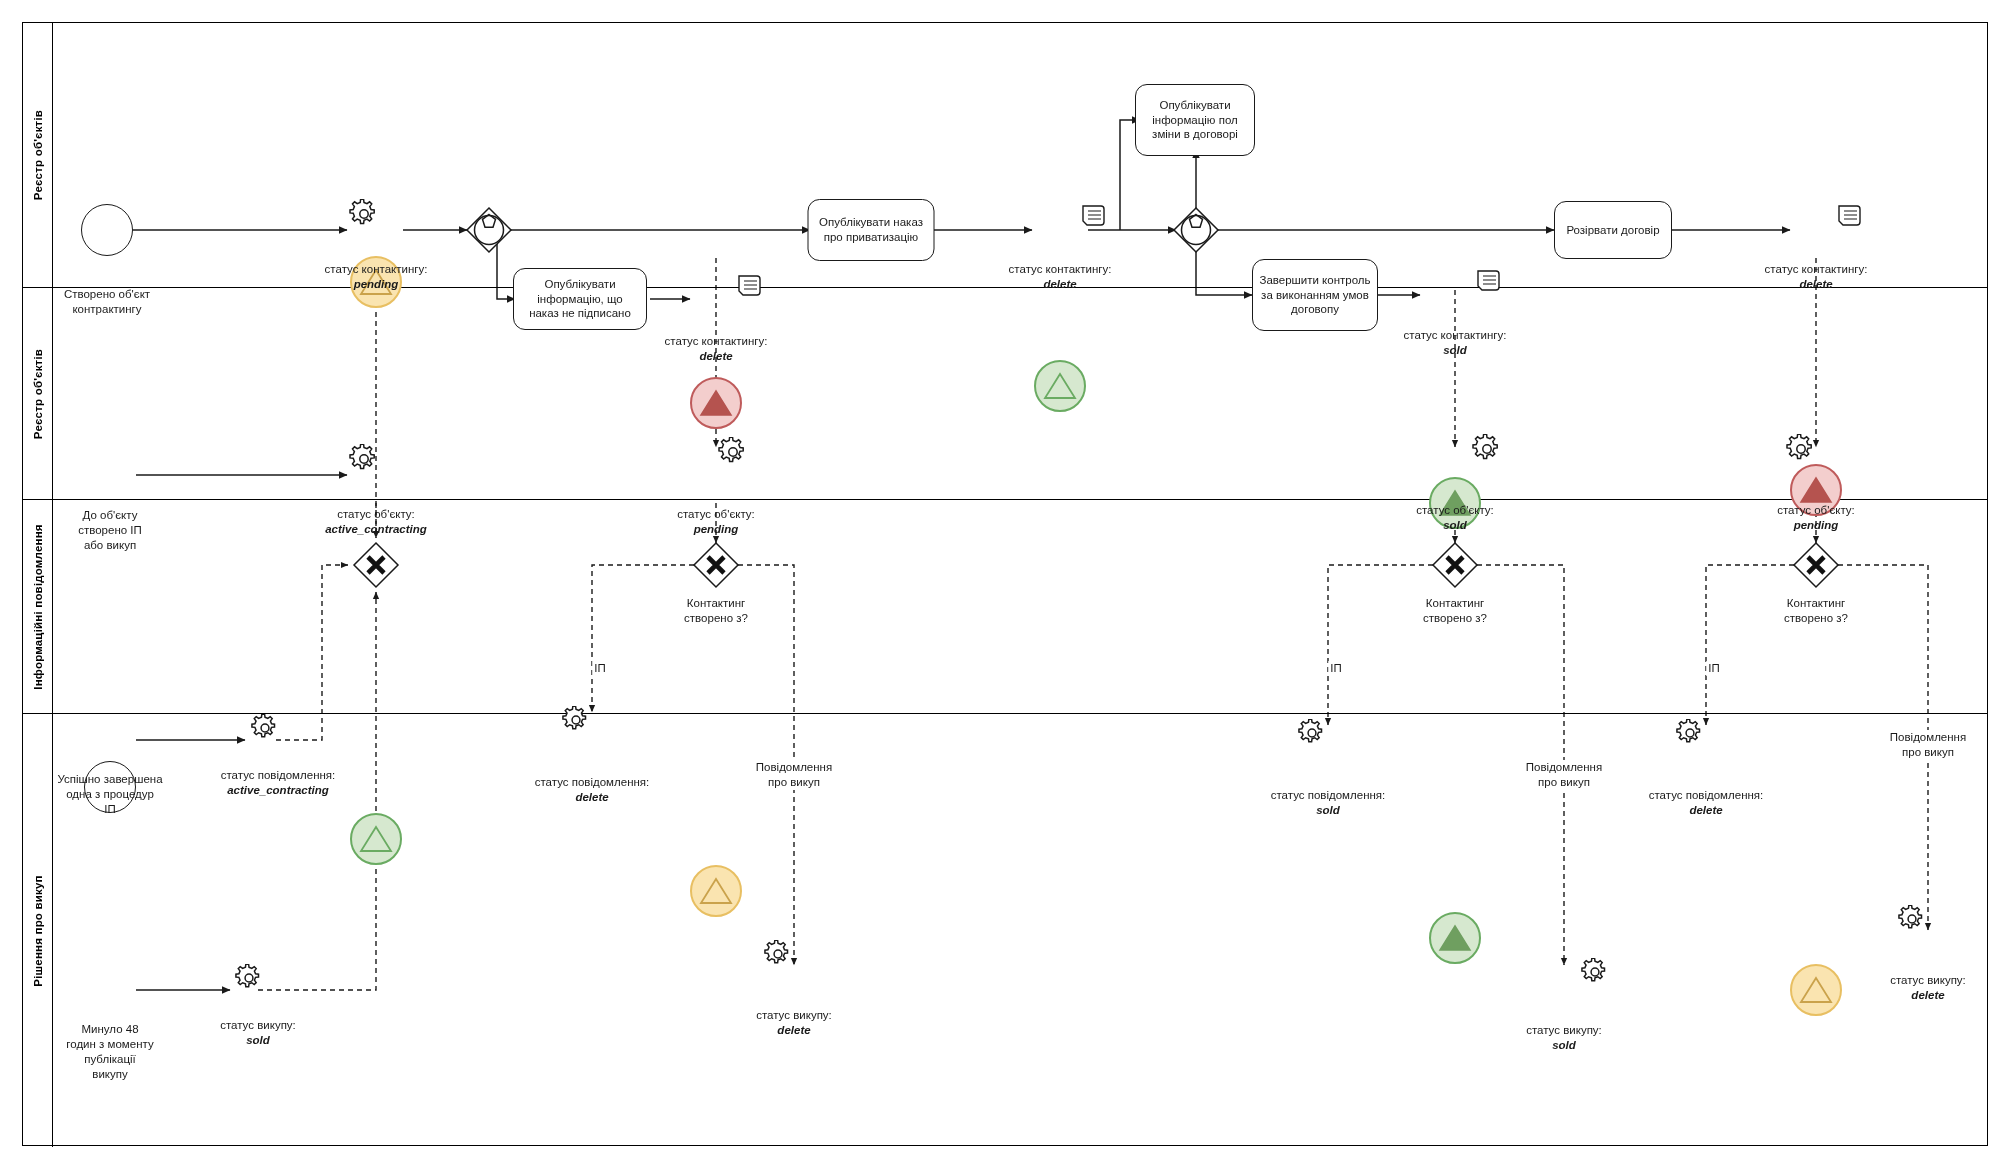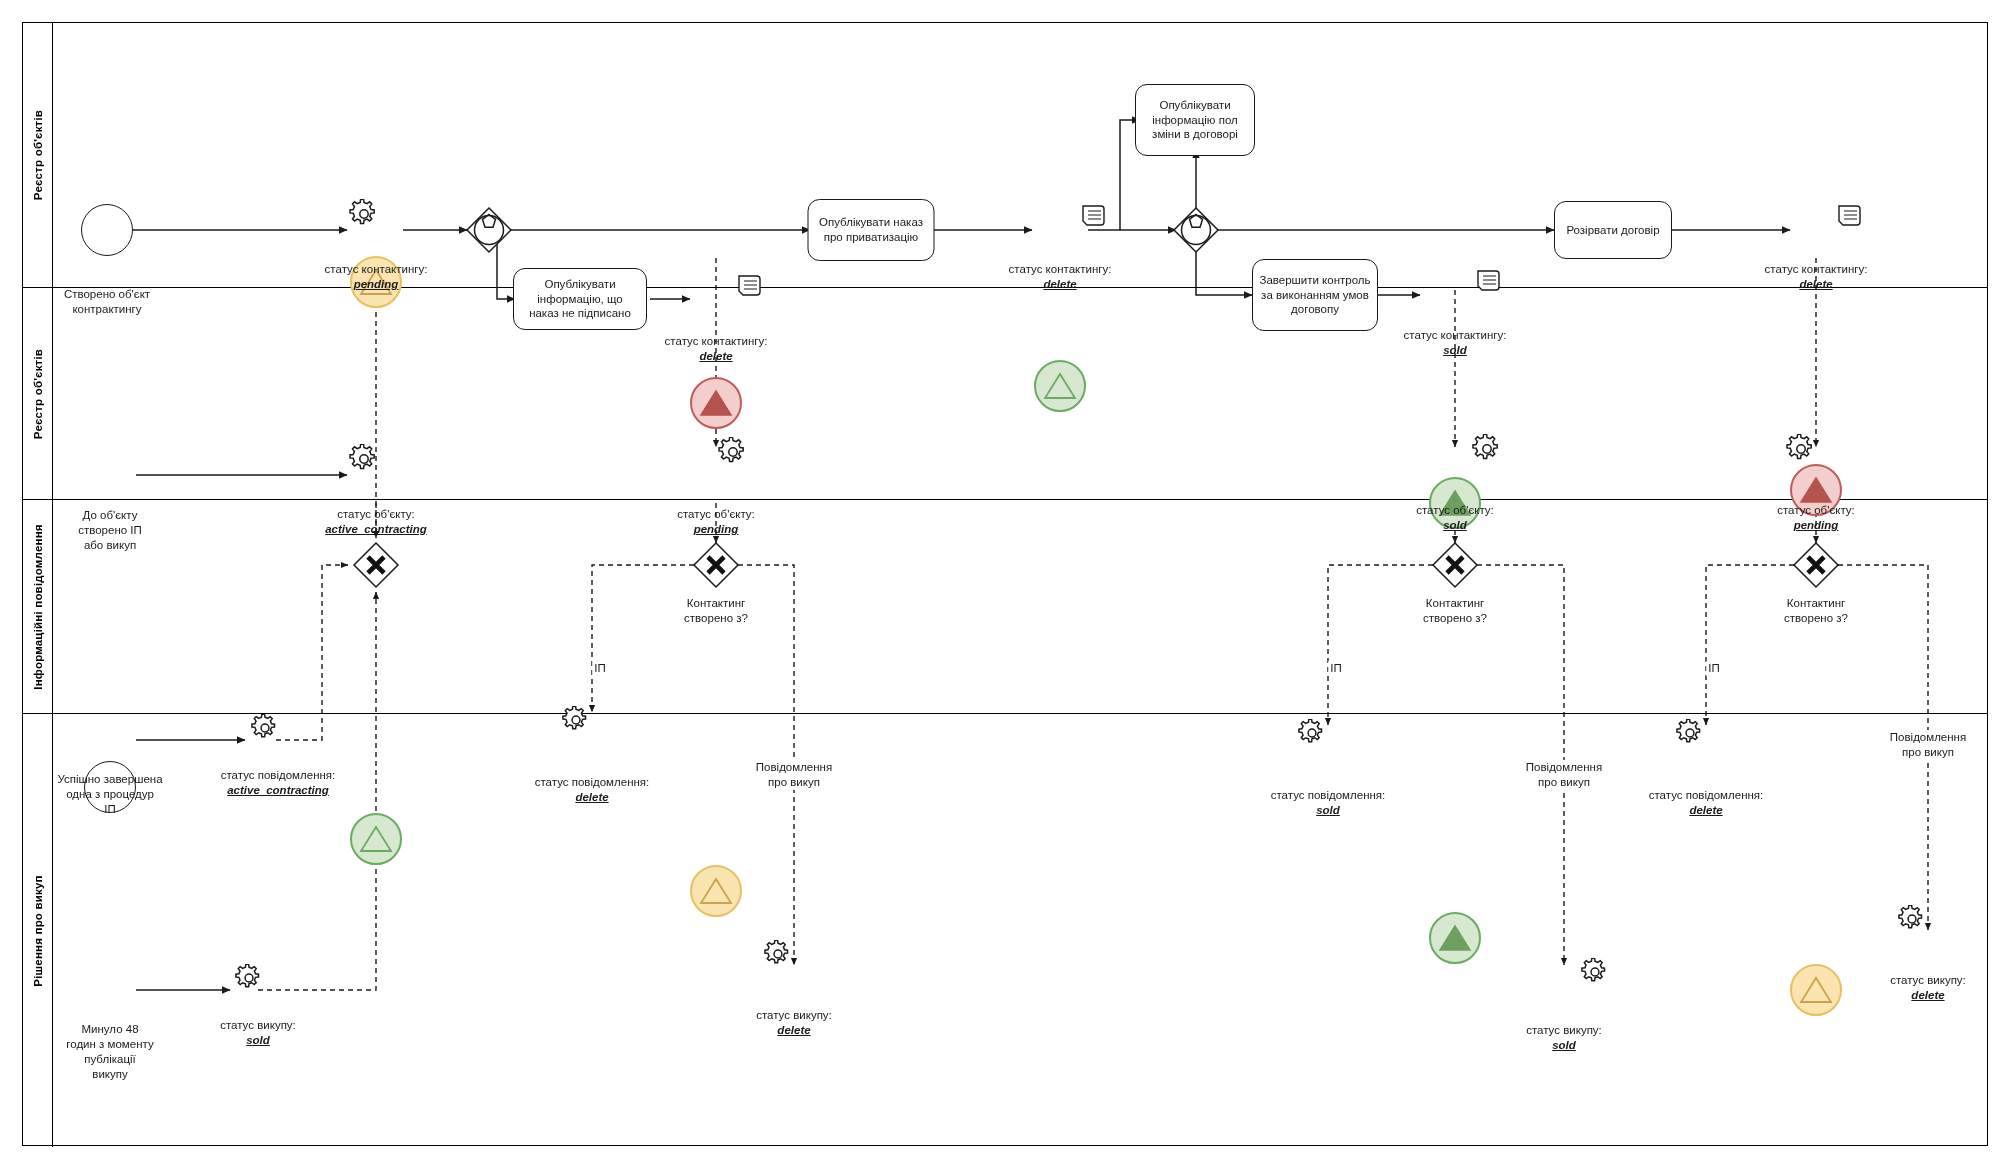--- a/index.html
+++ b/index.html
@@ -26,21 +26,21 @@
   .ev.red{width:52px;height:52px;border:2.6px solid #bf5b5b;background:#f3cecd;}
   .ev.yellow{width:52px;height:52px;border:2.6px solid #e8bf62;background:#fae4b0;}
   .ev .tri{position:absolute;left:50%;top:50%;transform:translate(-50%,-50%);}
   
   .task{box-sizing:border-box;border:1.4px solid #1a1a1a;border-radius:12px;background:#fff;
         display:flex;align-items:center;justify-content:center;text-align:center;
         font-size:11.5px;color:#1a1a1a;line-height:1.28;padding:12px 6px;}
   
   .lbl{position:absolute;transform:translate(-50%,0);text-align:center;font-size:11.5px;
        color:#1a1a1a;line-height:1.3;white-space:nowrap;}
-  .lbl i{font-style:italic;font-weight:bold;display:block;text-decoration:underline;}
+  .lbl i{font-style:italic;font-weight:bold;display:block;}
   .flowlbl{position:absolute;transform:translate(-50%,0);font-size:11.5px;color:#1a1a1a;
            text-align:center;line-height:1.3;white-space:nowrap;background:#fff;padding:0 2px;}
   .marker{position:absolute;}
 </style>
 </head>
 <body>
 
 <div id="canvas">
 
   <svg id="wires" viewBox="0 0 2011 1171" xmlns="http://www.w3.org/2000/svg">

